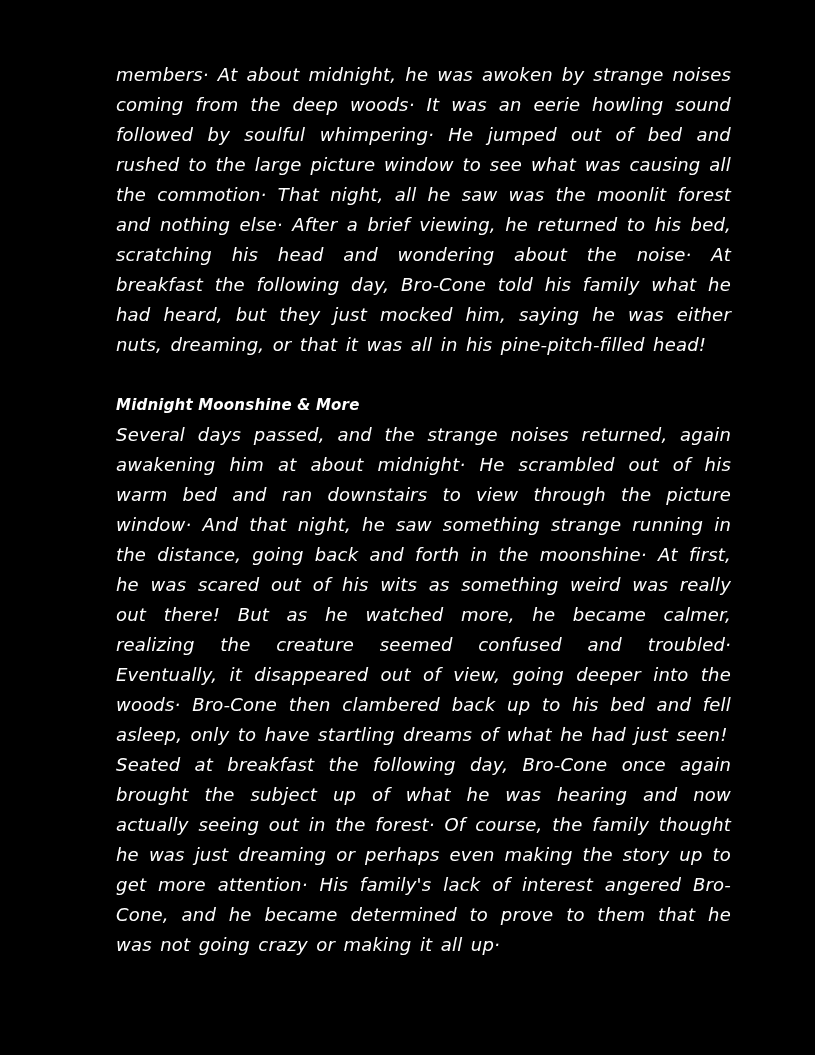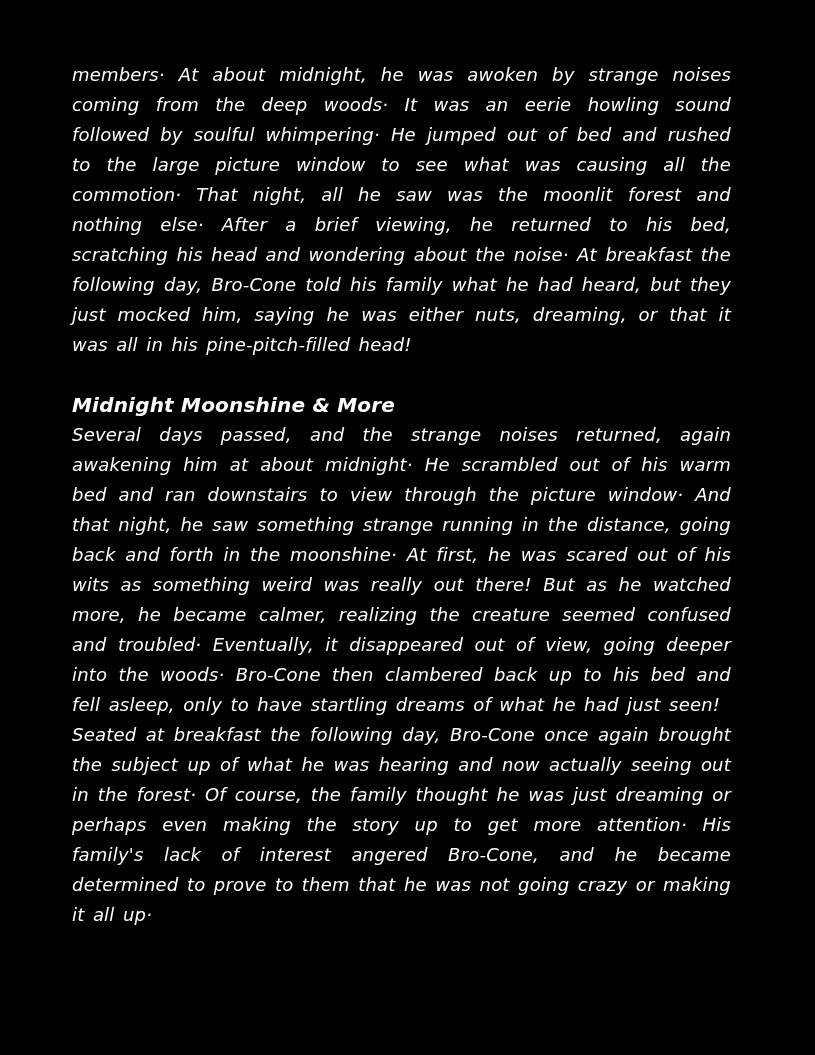--- a/index.html
+++ b/index.html
@@ -7,37 +7,37 @@
     padding: 0;
     background: #000000;
   }
   .page {
     position: relative;
     width: 815px;
     height: 1055px;
     box-sizing: border-box;
     background: #000000;
     color: #ffffff;
-    padding: 60px 84px 0 72px;
+    padding: 60px 84px 0 116px;
     font-family: "DejaVu Sans", sans-serif;
     font-style: italic;
     font-size: 18px;
     line-height: 30px;
     overflow: hidden;
   }
   .body-text {
     margin: 0;
     text-align: justify;
     text-align-last: left;
     word-spacing: 2.5px;
     letter-spacing: 0.2px;
   }
   .section-heading {
     margin: 30px 0 0 0;
-    font-size: 20px;
+    font-size: 15px;
     line-height: 30px;
     font-weight: bold;
     letter-spacing: 0.2px;
   }
 </style>
 </head>
 <body>
 
 <main class="page">
   <p class="body-text">members· At about midnight, he was awoken by strange noises coming from the deep woods· It was an eerie howling sound followed by soulful whimpering· He jumped out of bed and rushed to the large picture window to see what was causing all the commotion· That night, all he saw was the moonlit forest and nothing else· After a brief viewing, he returned to his bed, scratching his head and wondering about the noise· At breakfast the following day, Bro-Cone told his family what he had heard, but they just mocked him, saying he was either nuts, dreaming, or that it was all in his pine-pitch-filled head!</p>

